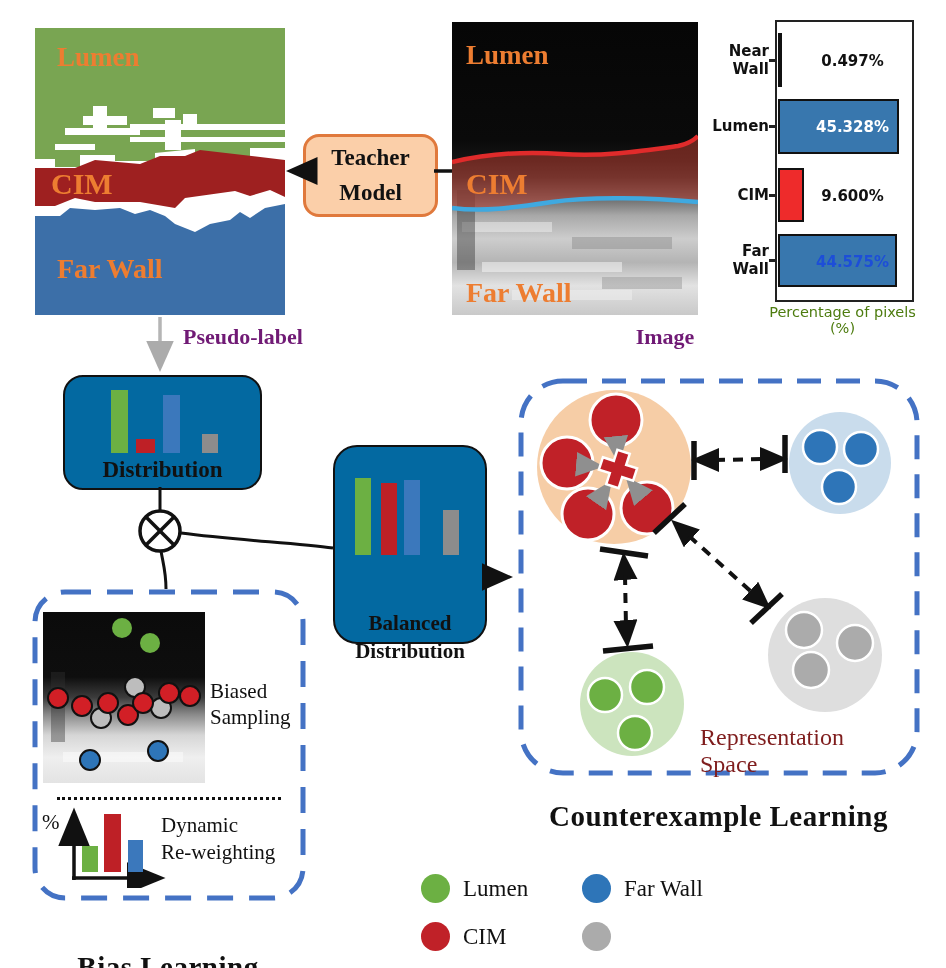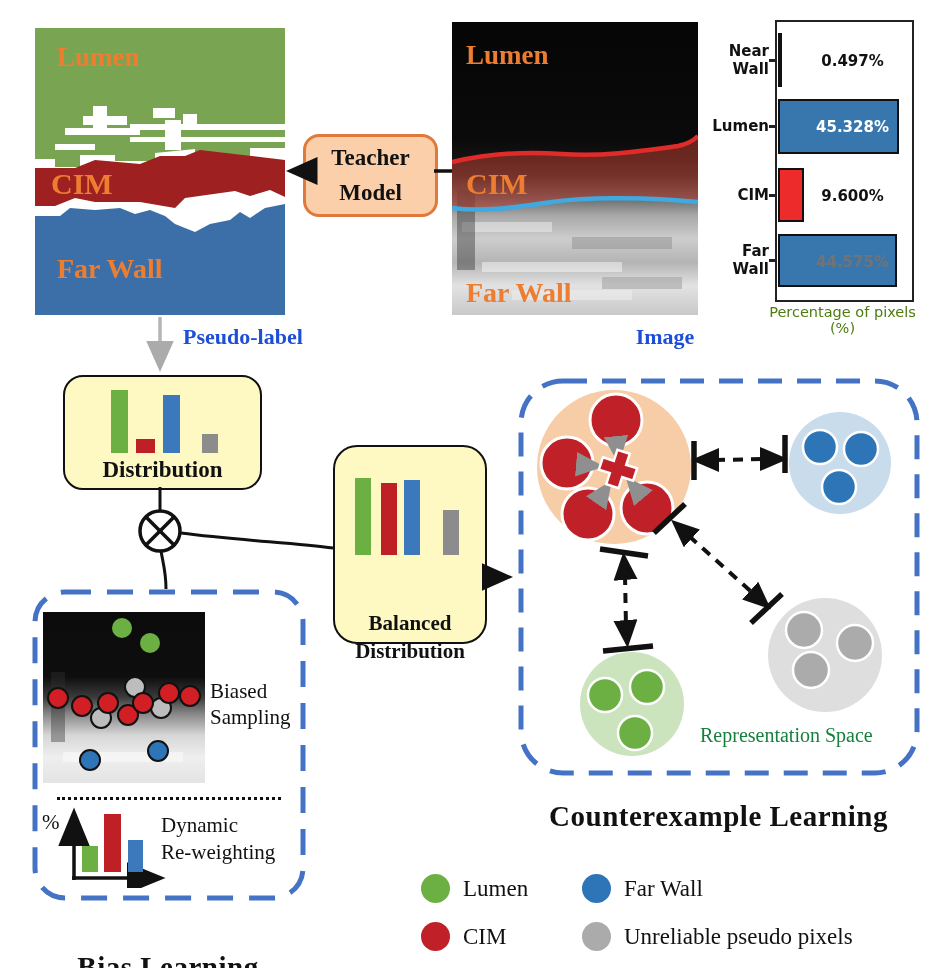--- a/index.html
+++ b/index.html
@@ -1,25 +1,25 @@
 <!DOCTYPE html>
 <html><head>
 <meta charset="utf-8">
 <style>
   html,body{margin:0;padding:0;background:#ffffff;}
   #canvas{position:relative;width:946px;height:968px;background:#fff;overflow:hidden;
           font-family:"Liberation Serif", serif;}
   .abs{position:absolute;}
   .serifB{font-family:"Liberation Serif", serif;font-weight:bold;}
   .serifR{font-family:"Liberation Serif", serif;font-weight:normal;}
-  .caption{font-size:22px;font-weight:bold;color:#1d4ed8;}
+  .caption{font-size:22px;font-weight:bold;color:#701a75;}
   .heading{font-size:29px;font-weight:bold;color:#111;text-align:center;letter-spacing:0.5px;}
 
   
-  .gray-box{background:#fef9c3;border:2.5px solid #111;border-radius:20px;}
+  .gray-box{background:#0369a1;border:2.5px solid #111;border-radius:20px;}
   .bars-row{position:absolute;display:flex;align-items:flex-end;}
   .mini-bar{display:inline-block;}
 
   
   #teacher-box{left:303px;top:134px;width:129px;height:77px;background:#FBCFA9;
     border:3px solid #E0793C;border-radius:16px;display:flex;flex-direction:column;
     justify-content:center;align-items:center;line-height:1.15;gap:8px;}
   #teacher-box span{font-size:23px;font-weight:bold;color:#111;}
 
   
@@ -131,21 +131,21 @@
     <div class="tick" style="top:245px;"></div>
 
     <div class="hbar" style="top: 19px; height: 54px; background: rgb(17, 17, 17); width: 3px;"></div>
     <div class="hbar" style="top: 85px; height: 55px; background: rgb(56, 119, 174); width: 121.026px;"></div>
     <div class="hbar" style="top: 154px; height: 54px; background: rgb(238, 43, 43); width: 25.632px;"></div>
     <div class="hbar" style="top: 220px; height: 53px; background: rgb(56, 119, 174); width: 119.015px;"></div>
 
     <div class="hval" style="top: 38px; color: rgb(17, 17, 17);">0.497%</div>
     <div class="hval" style="top: 104px; color: rgb(255, 255, 255);">45.328%</div>
     <div class="hval" style="top: 173px; color: rgb(17, 17, 17);">9.600%</div>
-    <div class="hval" style="top: 239px; color: #737373;">44.575%</div>
+    <div class="hval" style="top: 239px; color: #1d4ed8;">44.575%</div>
 
     <div id="pct-xlabel">Percentage of pixels (%)</div>
   </div>
 
   <div class="abs gray-box" style="left:63px;top:375px;width:195px;height:111px;">
     <div class="bars-row" style="left:46px;top:13px;height:63px;">
         <span class="mini-bar" style="width: 17px; height: 63px; background: rgb(108, 176, 67); margin-left: 0px;"></span>
         <span class="mini-bar" style="width: 19px; height: 14px; background: rgb(190, 32, 38); margin-left: 8px;"></span>
         <span class="mini-bar" style="width: 17px; height: 58px; background: rgb(59, 120, 188); margin-left: 8px;"></span>
         <span class="mini-bar" style="width: 16px; height: 19px; background: rgb(140, 140, 140); margin-left: 22px;"></span>
@@ -257,21 +257,21 @@
 
     <g stroke="#111">
       <line x1="137" y1="156" x2="168" y2="127" stroke-width="5.5"></line>
       <line x1="170" y1="157" x2="160" y2="148" stroke-width="4" marker-end="url(#bar2)"></line>
       <line x1="172" y1="159" x2="238" y2="218" stroke-width="4" stroke-dasharray="10 8"></line>
       <line x1="238" y1="218" x2="248" y2="227" stroke-width="4" marker-end="url(#bar2)"></line>
       <line x1="234" y1="246" x2="265" y2="217" stroke-width="5.5"></line>
     </g>
   </svg>
 
-  <div class="abs serifR" style="left:700px;top:724px;width:200px;font-size:20px;color:#15803d;">Representation Space</div>
+  <div class="abs serifR" style="left:700px;top:724px;width:200px;font-size:24px;color:#7f1d1d;">Representation Space</div>
 
   <div class="abs heading" style="left:517px;top:800px;width:403px;">Counterexample Learning</div>
 
   <svg class="abs noptr" style="left:43px;top:612px;" width="162" height="171" viewBox="0 0 162 171">
     <defs>
       <linearGradient id="usgrad2" x1="0" y1="0" x2="0" y2="1">
         <stop offset="0" stop-color="#0b0b0b"></stop>
         <stop offset="0.38" stop-color="#0e0e0e"></stop>
         <stop offset="0.5" stop-color="#3c3c3c"></stop>
         <stop offset="0.6" stop-color="#8a8a8a"></stop>
@@ -336,16 +336,15 @@
   <div class="legend-item" style="left:582px;top:874px;">
     <span class="legend-dot" style="background: rgb(46, 117, 184);"></span>
     <span class="legend-label">Far Wall</span>
   </div>
   <div class="legend-item" style="left:421px;top:922px;">
     <span class="legend-dot" style="background: rgb(192, 33, 40);"></span>
     <span class="legend-label">CIM</span>
   </div>
   <div class="legend-item" style="left:582px;top:922px;">
     <span class="legend-dot" style="background: rgb(171, 171, 171);"></span>
-    <span class="legend-label">Unreliable pseudo pixels</span>
   </div>
 
 </div>
 
 </body></html>

